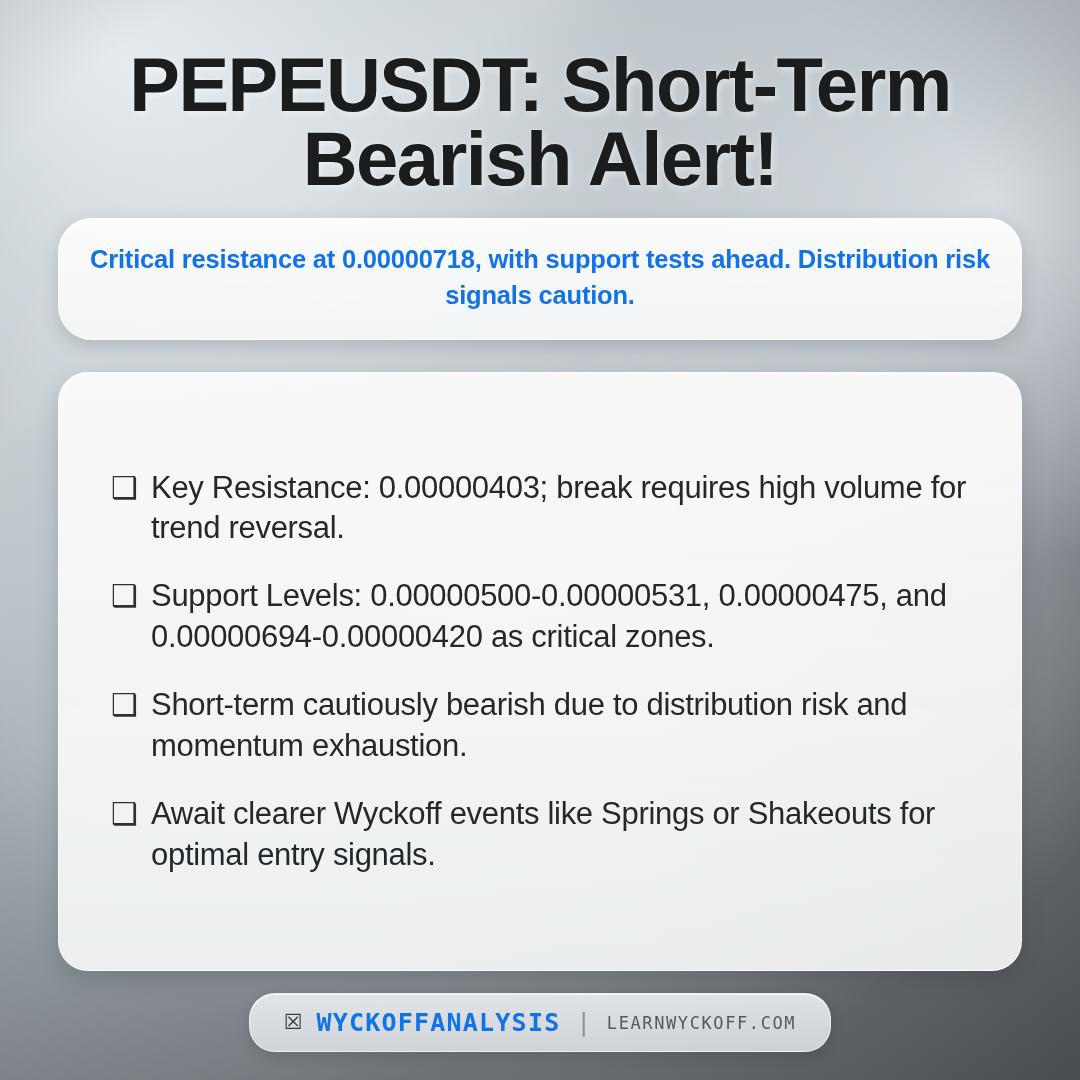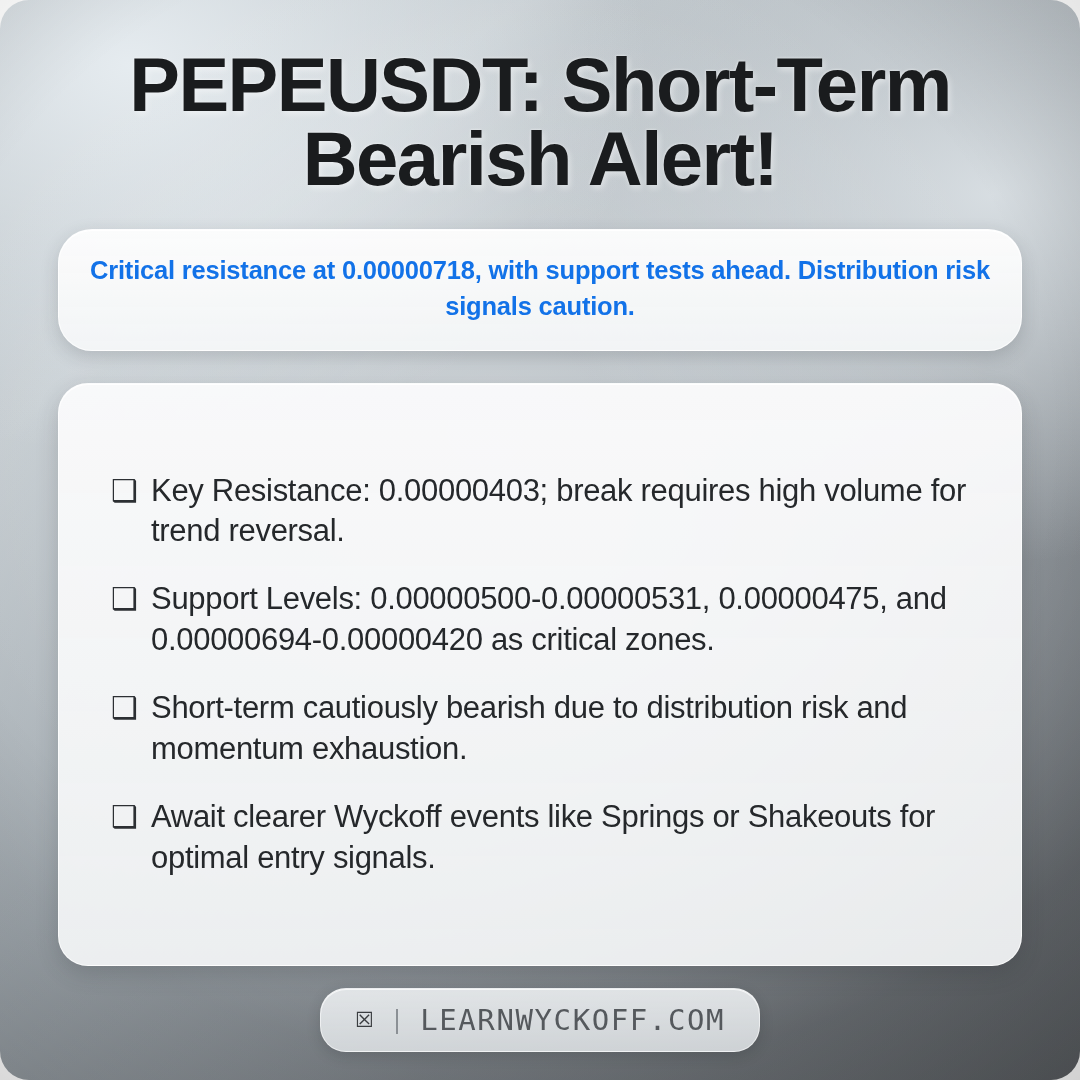--- a/index.html
+++ b/index.html
@@ -15,21 +15,20 @@
   .canvas {
     position: relative;
     width: 1080px;
     height: 1080px;
     box-sizing: border-box;
     background:
       radial-gradient(ellipse 80% 60% at 12% 6%, rgba(232,238,242,0.95) 0%, rgba(232,238,242,0) 60%),
       radial-gradient(ellipse 70% 55% at 92% 18%, rgba(226,232,236,0.85) 0%, rgba(226,232,236,0) 62%),
       radial-gradient(ellipse 90% 70% at 50% 50%, rgba(205,212,217,0.8) 0%, rgba(150,157,163,0.2) 70%),
       linear-gradient(140deg, #b9c1c6 0%, #cfd6da 22%, #9fa7ad 48%, #6e7378 72%, #4a4d50 100%);
-    border-radius: 29px;
   }
   .vignette {
     position: absolute;
     inset: 0;
     background: radial-gradient(ellipse 95% 85% at 45% 40%, rgba(255,255,255,0.20) 0%, rgba(0,0,0,0) 55%, rgba(0,0,0,0.22) 100%);
     pointer-events: none;
   }
   .content {
     position: relative;
     z-index: 2;
@@ -45,21 +44,21 @@
     font-size: 76px;
     line-height: 0.98;
     font-weight: bold;
     letter-spacing: -1.5px;
     color: #1a1c1e;
     text-shadow: 2px 3px 6px rgba(255,255,255,0.45), -1px -1px 2px rgba(255,255,255,0.3);
     margin: 14px 0 0 0;
     padding: 0 6px;
   }
   .subtitle-card {
-    margin-top: 32px;
+    margin-top: 21px;
     background: linear-gradient(180deg, rgba(253,253,253,0.95) 0%, rgba(245,247,248,0.92) 100%);
     border-radius: 34px;
     border: 1px solid rgba(255,255,255,0.75);
     box-shadow: 0 6px 18px rgba(40,45,50,0.18), inset 0 1px 0 rgba(255,255,255,0.9);
     padding: 22px 30px 26px 30px;
     text-align: center;
   }
   .subtitle-text {
     color: #1272e8;
     font-size: 25.5px;
@@ -126,21 +125,21 @@
     color: #1272e8;
   }
   .footer-sep {
     font-family: "DejaVu Sans Mono", monospace;
     font-size: 24px;
     color: #8b9095;
     padding: 0 2px;
   }
   .footer-site {
     font-family: "DejaVu Sans Mono", monospace;
-    font-size: 29px;
+    font-size: 17px;
     letter-spacing: 1.6px;
     color: #55595d;
   }
 </style>
 </head>
 <body>
 
 <div class="canvas">
   <div class="vignette"></div>
 
@@ -171,18 +170,19 @@
 
       <div class="bullet">
         <span class="bullet-marker">❑</span>
         <span class="bullet-text">Await clearer Wyckoff events like Springs or Shakeouts for optimal entry signals.</span>
       </div>
 
     </div>
 
     <div class="footer">
       <span class="footer-icon">☒</span>
+      <span class="footer-handle">WYCKOFFANALYSIS</span>
       <span class="footer-sep">|</span>
       <span class="footer-site">LEARNWYCKOFF.COM</span>
     </div>
 
   </div>
 </div>
 
 </body></html>

